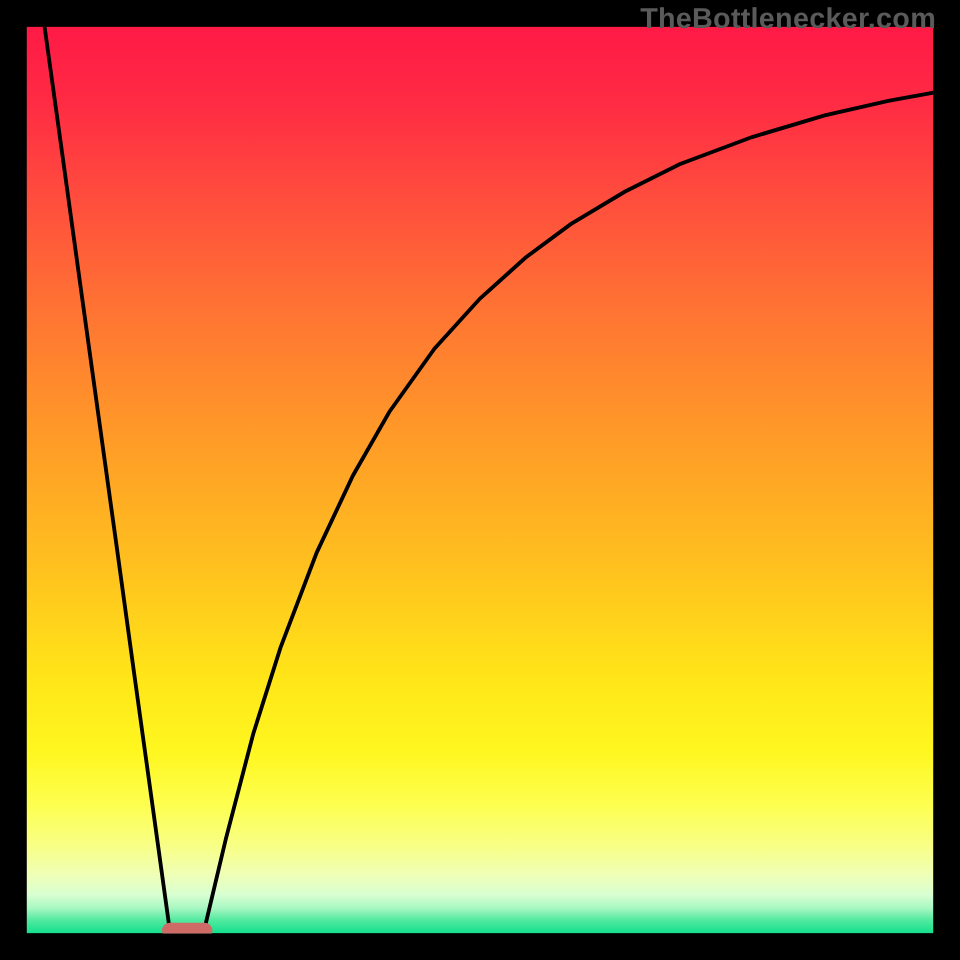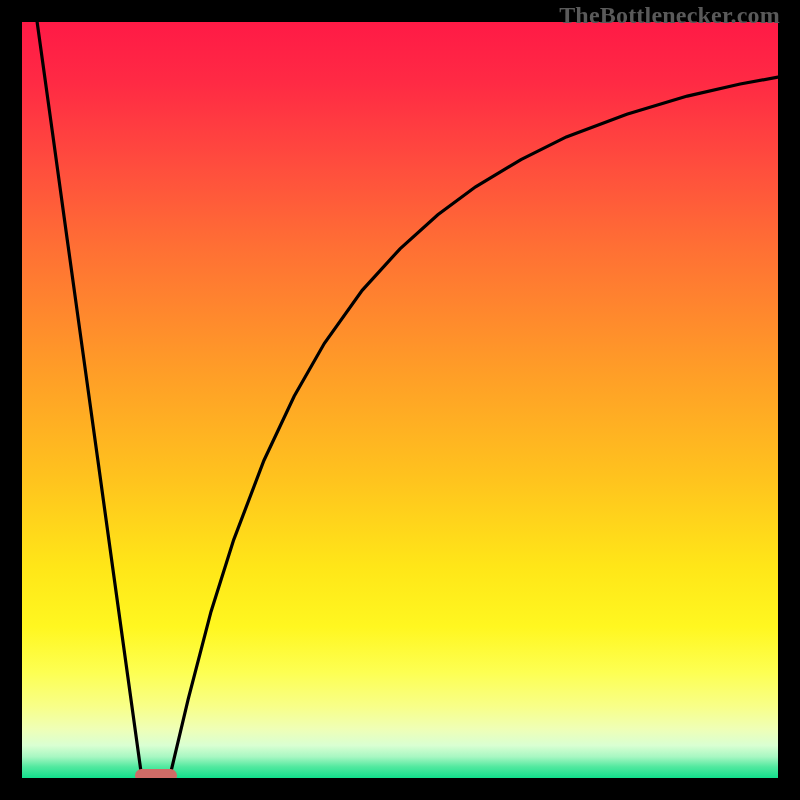--- a/index.html
+++ b/index.html
@@ -23,21 +23,21 @@
     left: 22px;
     top: 22px;
     width: 756px;
     height: 756px;
     overflow: hidden;
   }
   .watermark {
     position: absolute;
     top: 2px;
     right: 20px;
-    font-family: Liberation Serif, serif;
+    font-family: Liberation Sans, sans-serif;
     font-size: 24px;
     font-weight: 600;
     color: #5a5a5a;
     letter-spacing: 0.2px;
     z-index: 20;
     user-select: none;
   }
   svg.curve {
     position: absolute;
     left: 0;

